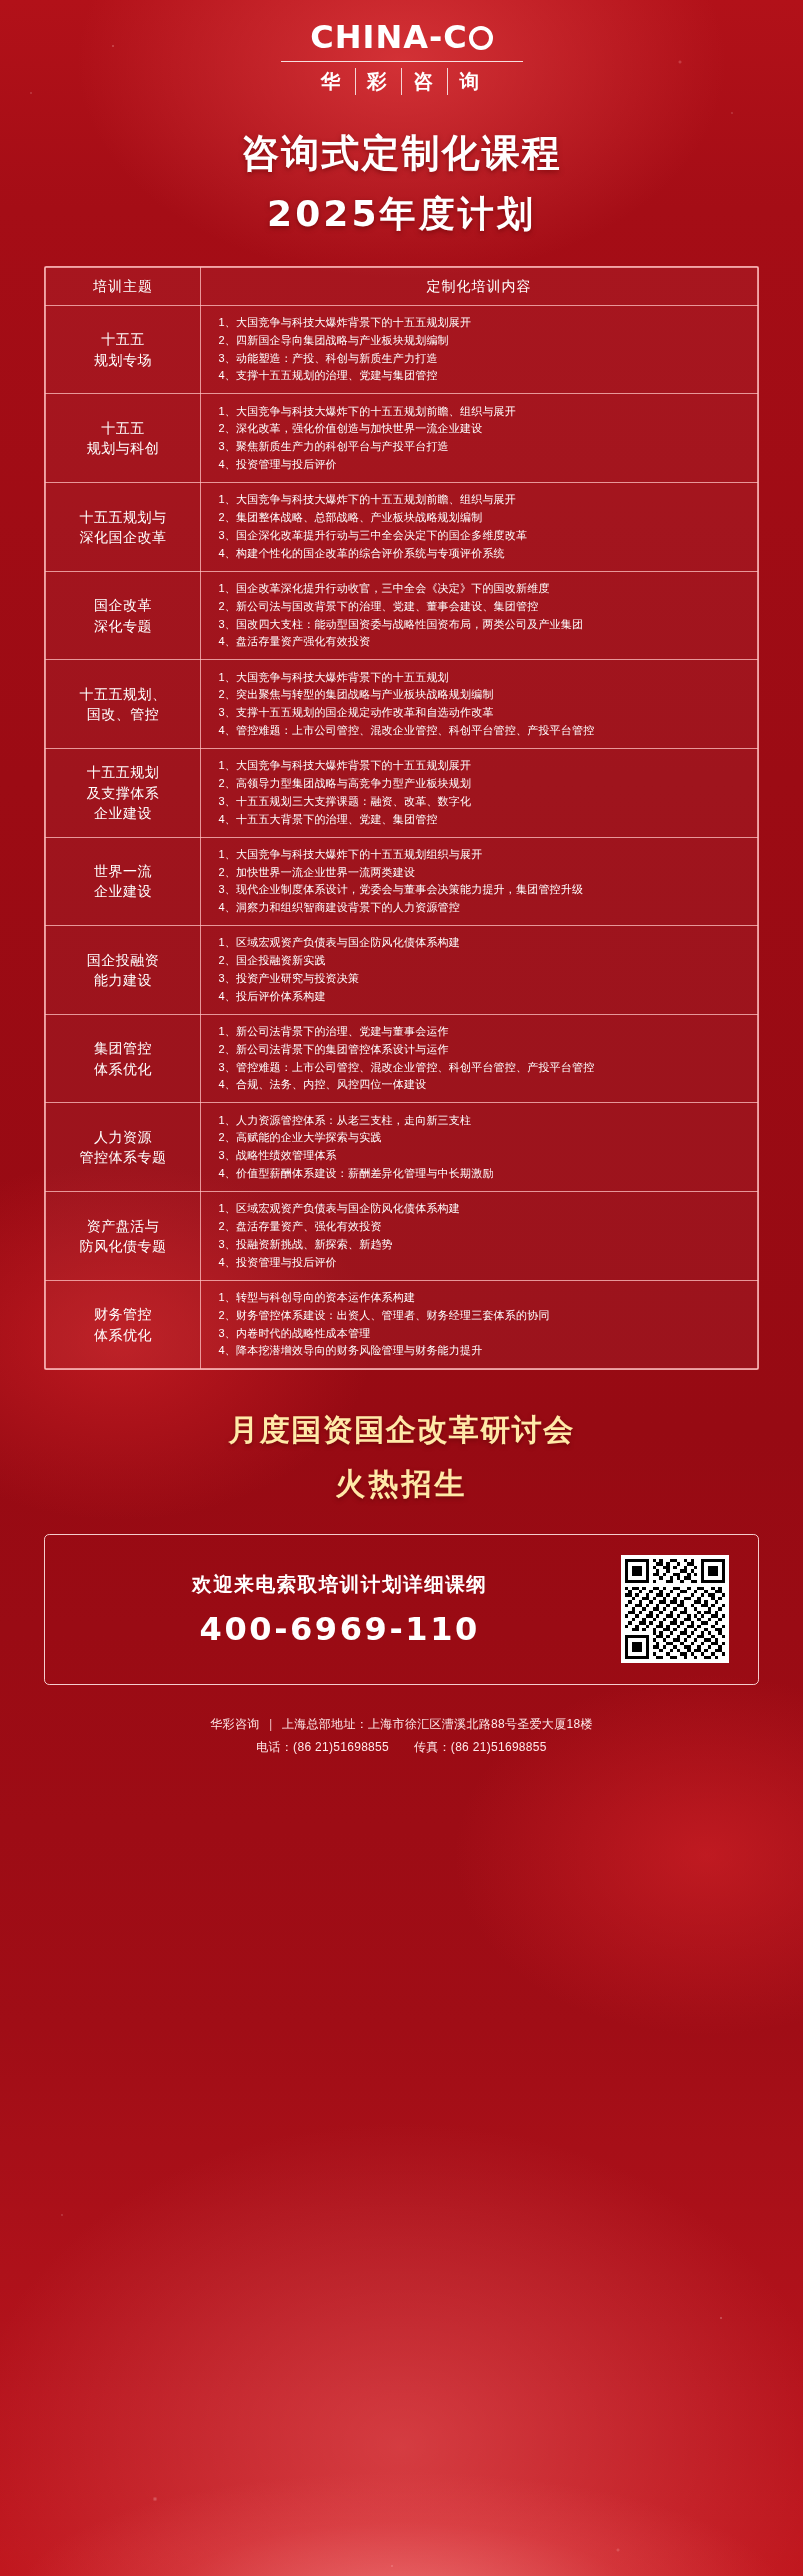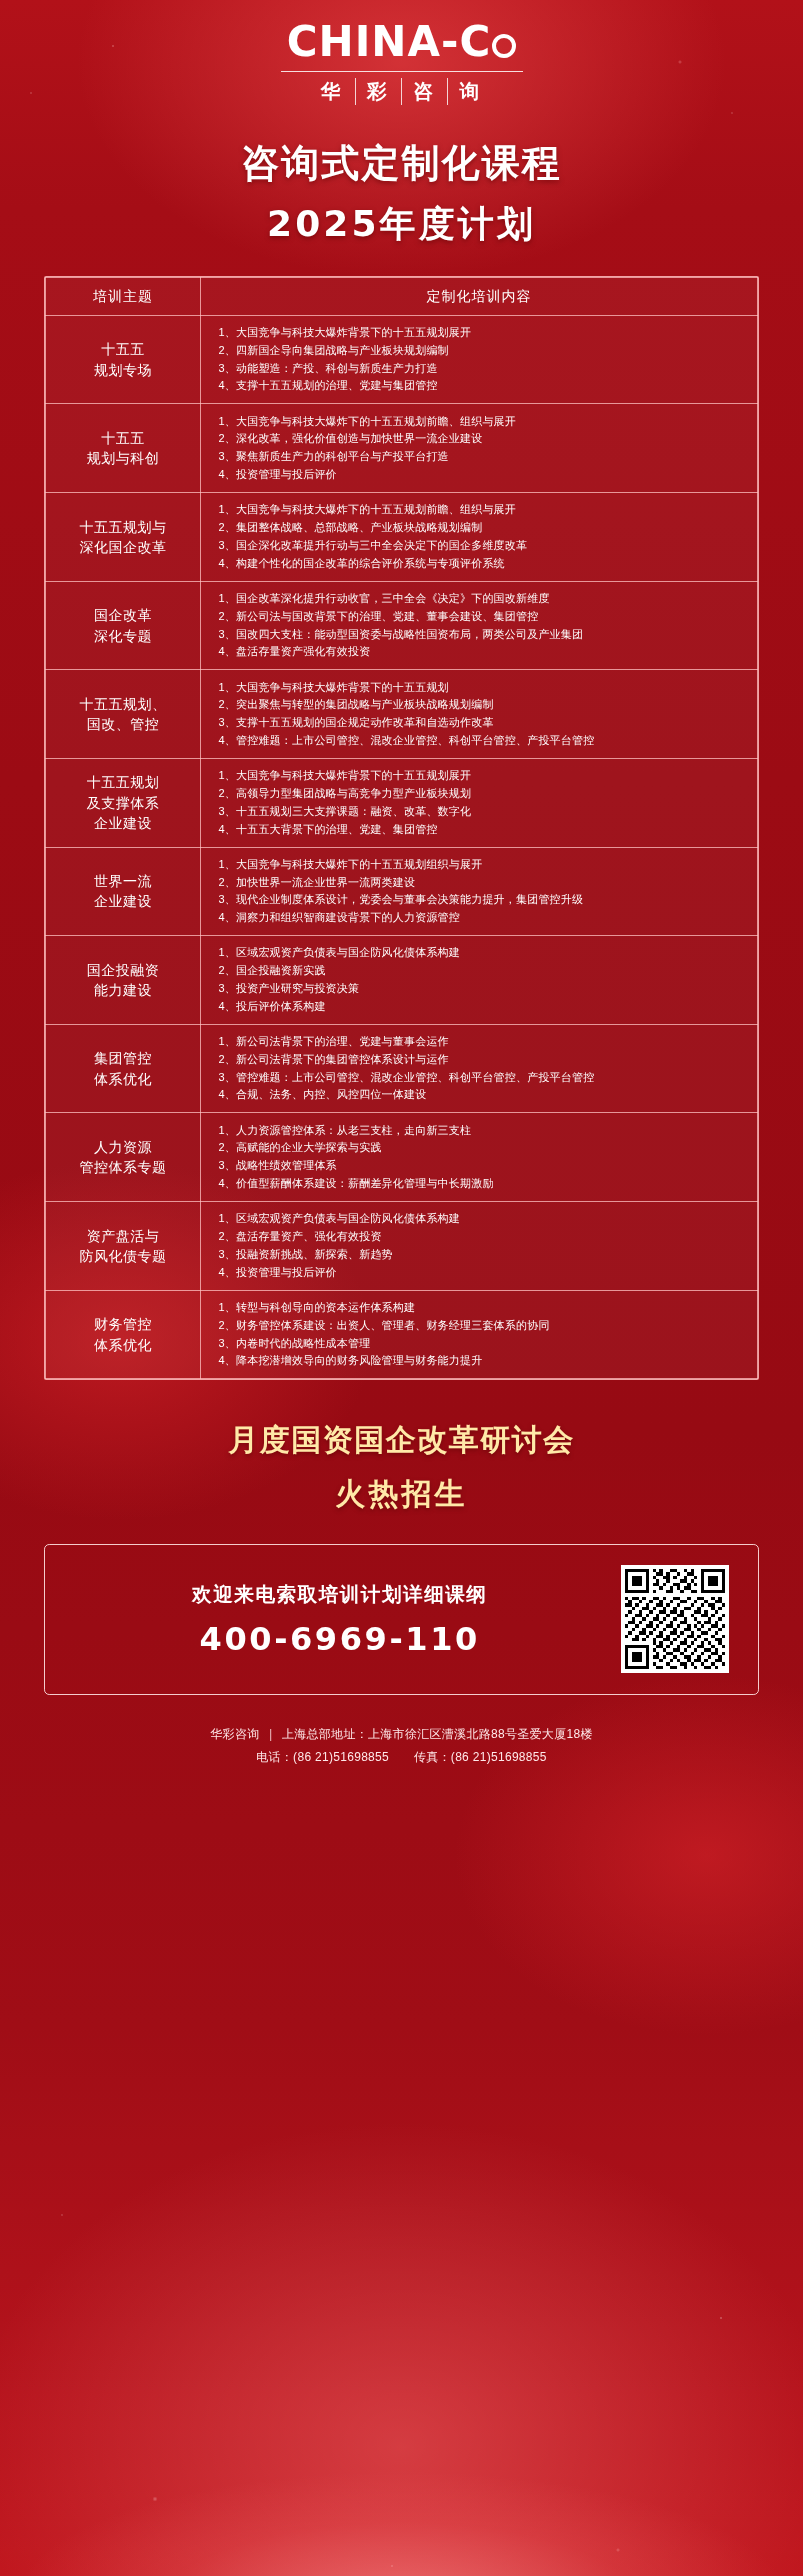--- a/index.html
+++ b/index.html
@@ -48,21 +48,21 @@
 
   
   .logo-block {
     position: relative;
     padding-top: 20.6px;
     text-align: center;
   }
   .logo-main {
     font-family: "DejaVu Sans", sans-serif;
     font-weight: bold;
-    font-size: 42px;
+    font-size: 32px;
     letter-spacing: 1px;
     color: #ffffff;
     line-height: 1;
     display: inline-block;
     position: relative;
   }
   .logo-main .ring {
     display: inline-block;
     width: 24px; height: 24px;
     border: 4.6px solid #fff;

